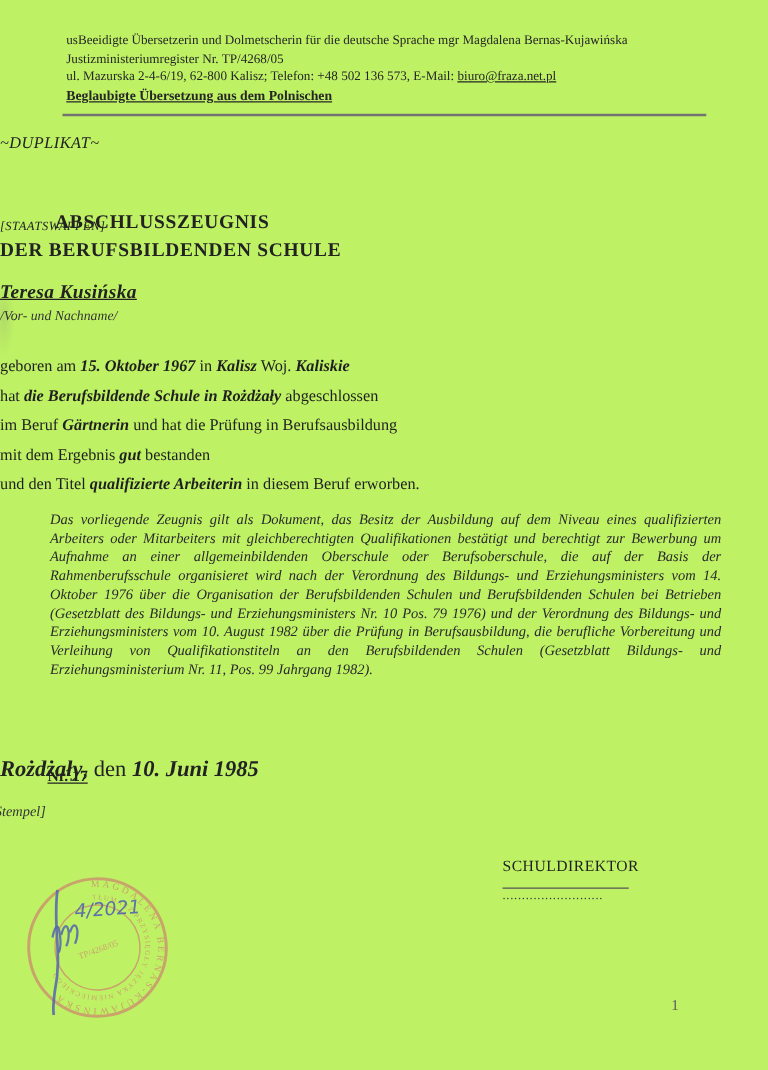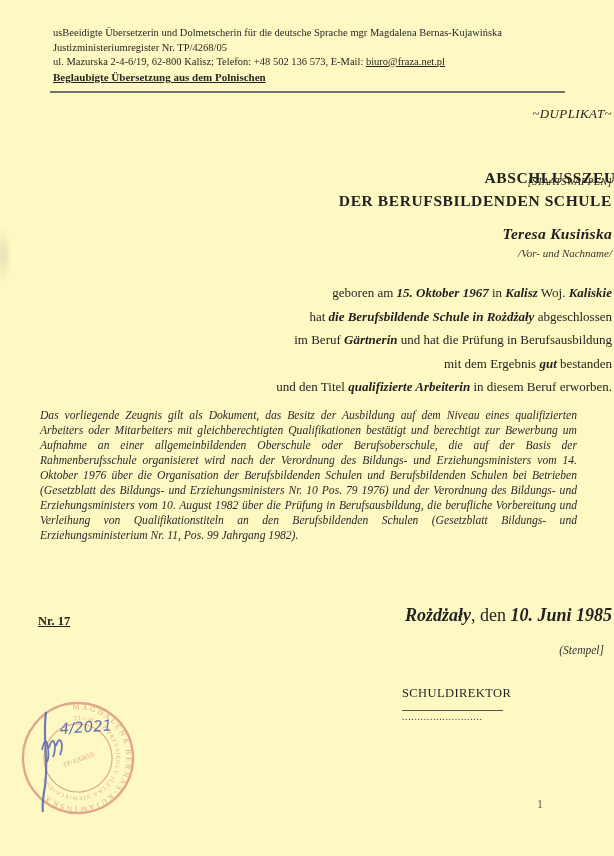--- a/index.html
+++ b/index.html
@@ -1,39 +1,39 @@
 <!DOCTYPE html>
 <html><head>
 <meta charset="utf-8">
 <style>
   html,body{margin:0;padding:0;}
   .page{
     position:relative;
     width:614px;height:856px;
-    background:#fef9c3;
+    background:#bef264;
     font-family:"Liberation Serif", serif;
     color:#222;
     overflow:hidden;
   }
   .smudge{
     position:absolute;left:-6px;top:225px;width:18px;height:60px;
     background:radial-gradient(closest-side,rgba(120,120,120,.18),rgba(120,120,120,0));
   }
   
   .letterhead{position:absolute;left:53px;top:26px;width:520px;font-size:10.5px;line-height:14.5px;color:#262626;}
   .letterhead .email{text-decoration:underline;}
   .letterhead .certified{font-weight:bold;text-decoration:underline;font-size:11px;margin-top:.5px;}
   .rule{position:absolute;left:50px;top:91px;width:515px;height:2px;background:#737373;}
   
-  .cline{position:absolute;left:0;width:612px;text-align:right;}
+  .cline{position:absolute;left:0;width:612px;text-align:left;}
   .duplikat{top:106px;font-style:italic;font-size:13px;letter-spacing:.4px;}
   .wappen{top:140px;font-style:italic;font-size:10px;letter-spacing:.4px;margin-top:36px;}
   .title1{top:169px;font-weight:bold;font-size:15.5px;letter-spacing:.6px;padding-left:44px;}
   .title2{top:192px;font-weight:bold;font-size:15.5px;letter-spacing:.6px;}
-  .holder{top:225px;font-weight:bold;font-style:italic;font-size:15.5px;letter-spacing:.3px;}
+  .holder{top:225px;font-weight:bold;font-style:italic;font-size:15.5px;letter-spacing:.3px;text-decoration:underline;}
   .holder-caption{top:247px;font-style:italic;font-size:11px;color:#333;}
   .bodyline{font-size:13px;color:#1f1f1f;}
   .bi{font-weight:bold;font-style:italic;}
   .l-birth{top:285px;}
   .l-school{top:308.5px;}
   .l-prof{top:332px;}
   .l-result{top:355.5px;}
   .l-award{top:379px;}
   
   .legal{

